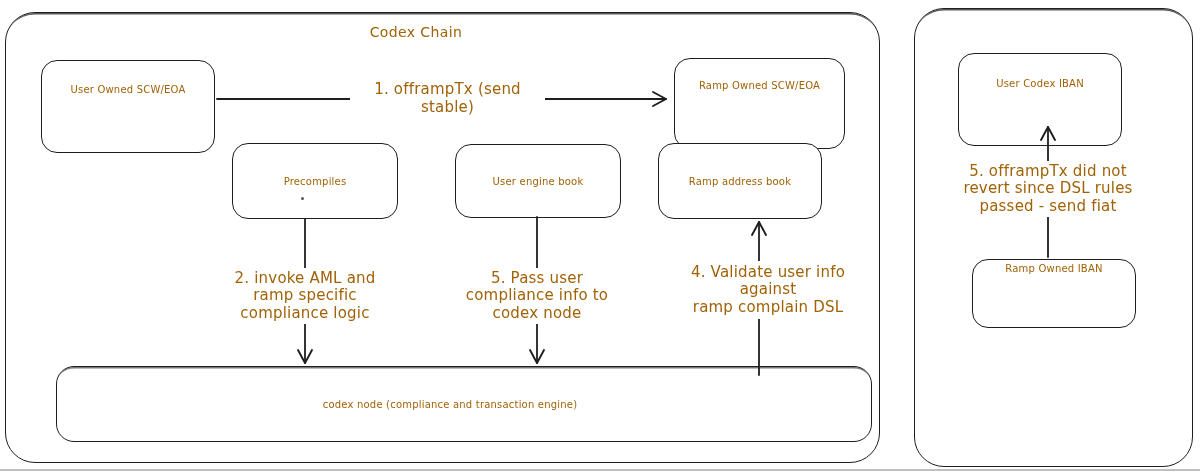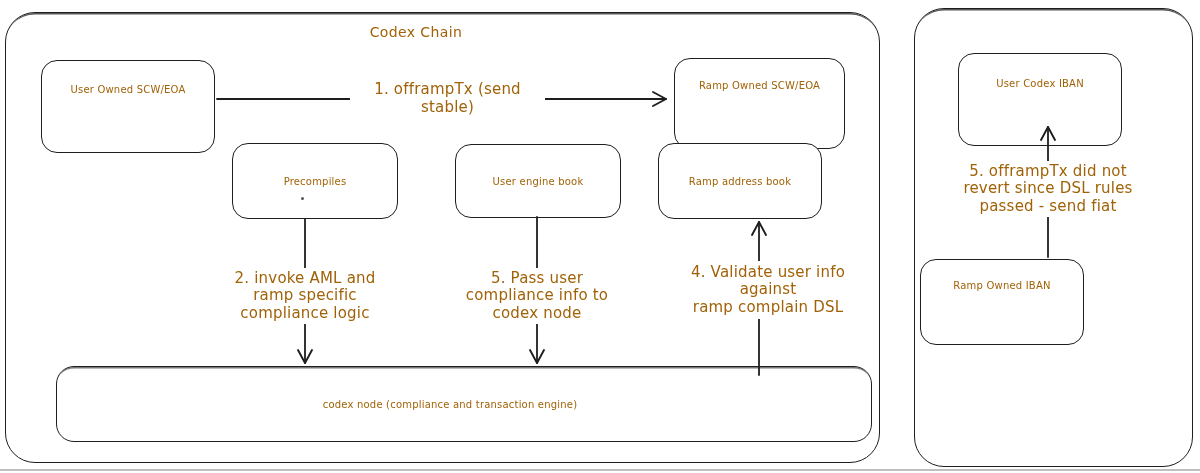--- a/index.html
+++ b/index.html
@@ -108,21 +108,21 @@
   </div>
 
   <div class="node wide" style="left:56px; top:366px; width:786px; height:74px; padding-right:28px;">
     <span>codex node (compliance and transaction engine)</span>
   </div>
 
   <div class="node" style="left:958px; top:53px; width:162px; height:70px; align-items:flex-start; padding-top:21px;">
     <span>User Codex IBAN</span>
   </div>
 
-  <div class="node" style="left:920px; top:259px; width:162px; height:67px; align-items:flex-start; padding-top:17px;">
+  <div class="node" style="left:972px; top:259px; width:162px; height:67px; align-items:flex-start; ">
     <span>Ramp Owned IBAN</span>
   </div>
 
   <div class="stray-dot" style="left:301px; top:197px;"></div>
 
   <svg id="arrow-layer" width="1200" height="473" viewBox="0 0 1200 473">
     <defs>
       <marker id="ah" markerUnits="userSpaceOnUse" markerWidth="22" markerHeight="22" viewBox="0 0 22 22" refX="19" refY="11" orient="auto">
         <path d="M6,4 L19,11 L6,18" fill="none" stroke="#1e1e1e" stroke-width="1.9" stroke-linecap="round" stroke-linejoin="round"></path>
       </marker>

